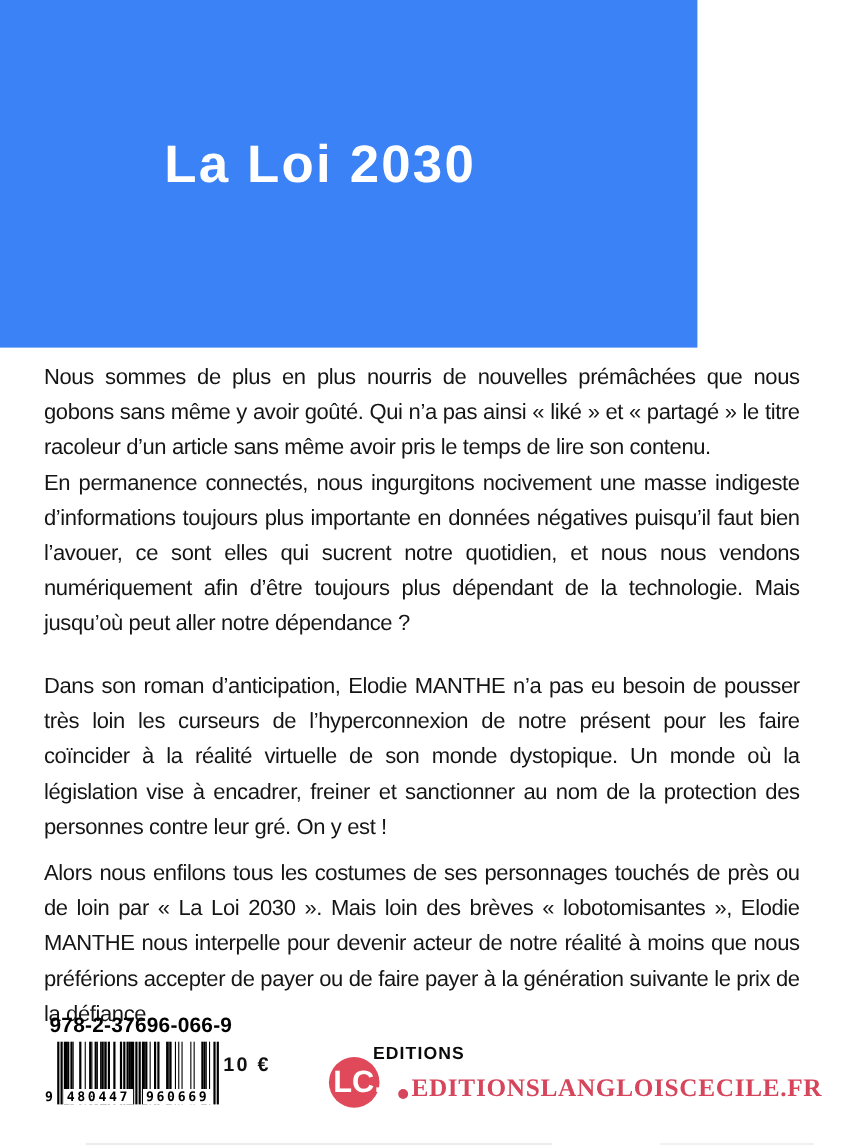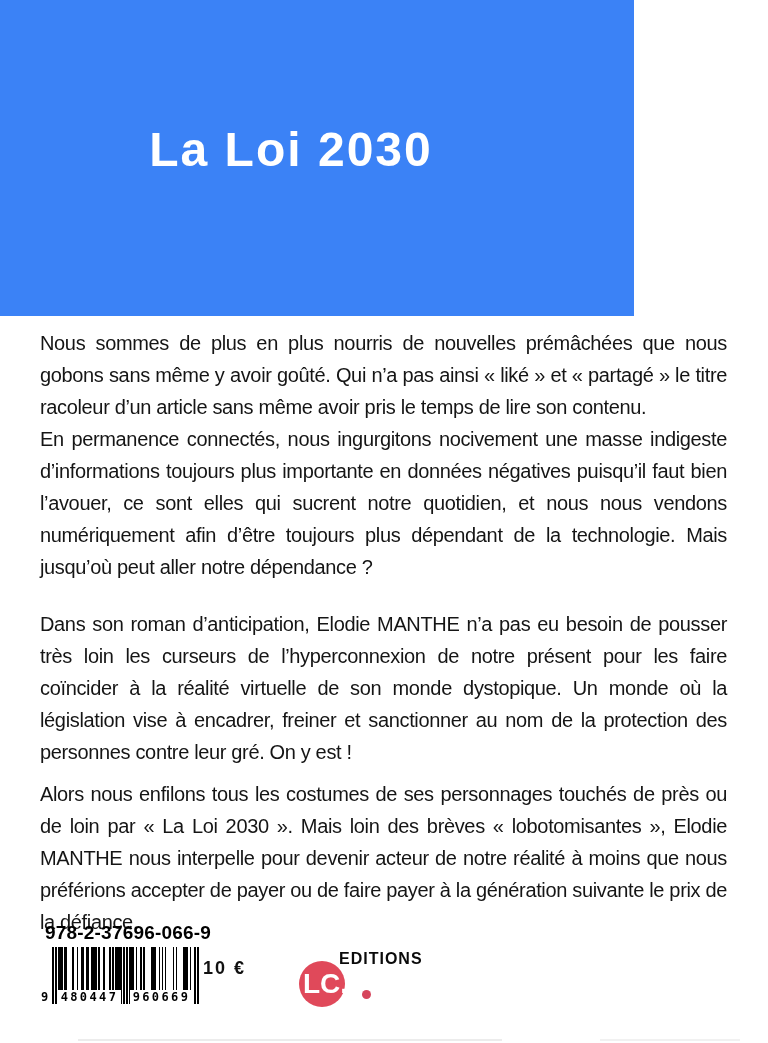--- a/index.html
+++ b/index.html
@@ -281,17 +281,18 @@
     <div class="digit-group dg-first">9</div>
     <div class="digit-group dg-left">480447</div>
     <div class="digit-group dg-right">960669</div>
   </div>
 
   <div class="price">10 €</div>
 
   <div class="editions-label">EDITIONS</div>
   <div class="lc-circle">LC.</div>
   <div class="lc-dot"></div>
+  <div class="website">EDITIONSLANGLOISCECILE.FR</div>
 
   <div class="bottom-artifact"></div>
   <div class="bottom-artifact2"></div>
 
 </div>
 
 </body></html>

